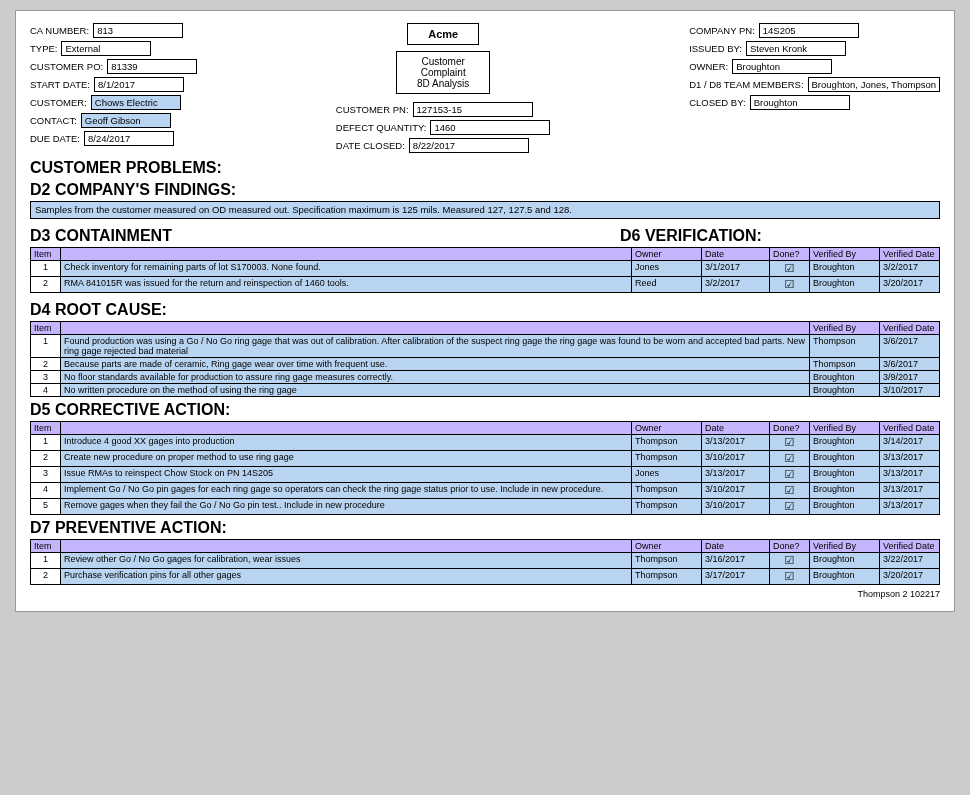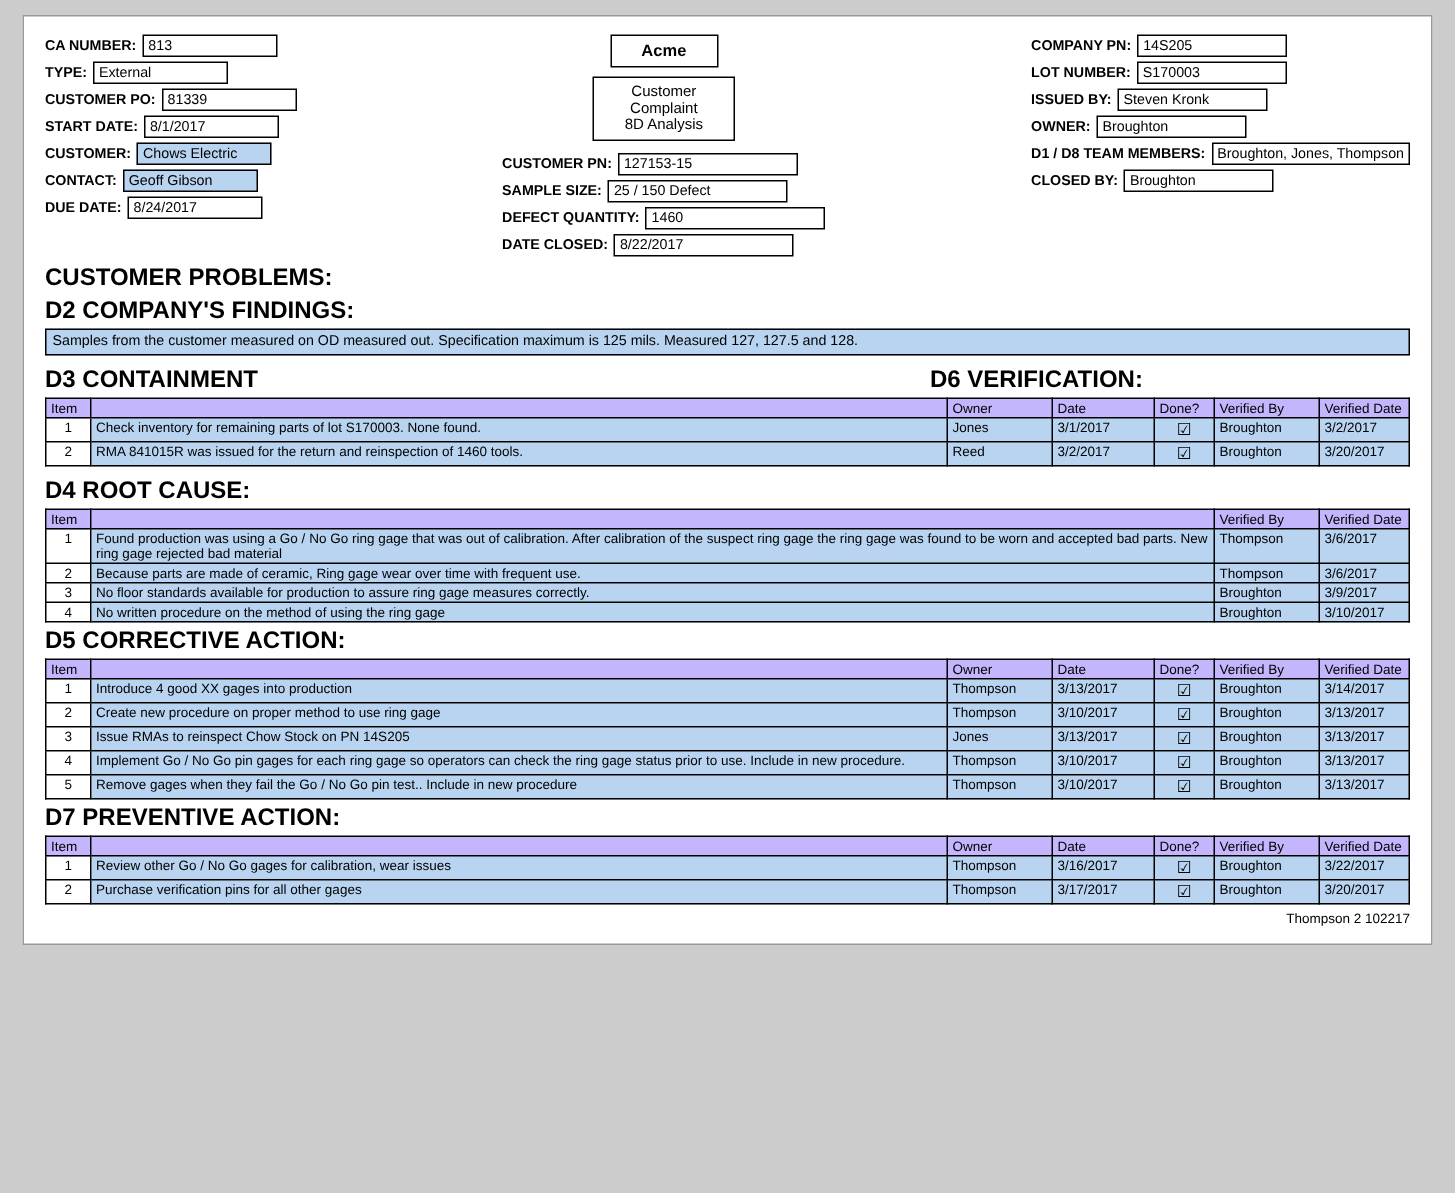--- a/index.html
+++ b/index.html
@@ -43,21 +43,21 @@
       display: flex;
       flex-direction: column;
       gap: 3px;
     }
     .field-row {
       display: flex;
       align-items: center;
       gap: 4px;
     }
     .field-label {
-      font-weight: bold;
+      font-weight: normal;
       font-size: 9.5px;
       text-align: right;
       white-space: nowrap;
     }
     .field-value {
       border: 1px solid #000;
       padding: 1px 3px;
       font-size: 9.5px;
       min-width: 80px;
       background: #fff;
@@ -162,42 +162,34 @@
         <div>Complaint</div>
         <div>8D Analysis</div>
       </div>
 
       <div style="display:flex; flex-direction:column; gap:3px; margin-top:2px;">
         <div class="field-row">
           <span class="field-label">CUSTOMER PN:</span>
           <span class="field-value" style="min-width:120px">127153-15</span>
         </div>
         <div class="field-row">
-          <span class="field-label">SAMPLE SIZE:</span>
-          <span class="field-value" style="min-width:120px">25 / 150 Defect</span>
-        </div>
-        <div class="field-row">
           <span class="field-label">DEFECT QUANTITY:</span>
           <span class="field-value" style="min-width:120px">1460</span>
         </div>
         <div class="field-row">
           <span class="field-label">DATE CLOSED:</span>
           <span class="field-value" style="min-width:120px">8/22/2017</span>
         </div>
       </div>
     </div>
 
     <div class="right-fields">
       <div class="field-row">
         <span class="field-label">COMPANY PN:</span>
         <span class="field-value" style="min-width:100px">14S205</span>
-      </div>
-      <div class="field-row">
-        <span class="field-label">LOT NUMBER:</span>
-        <span class="field-value" style="min-width:100px">S170003</span>
       </div>
       <div class="field-row">
         <span class="field-label">ISSUED BY:</span>
         <span class="field-value" style="min-width:100px">Steven Kronk</span>
       </div>
       <div class="field-row">
         <span class="field-label">OWNER:</span>
         <span class="field-value" style="min-width:100px">Broughton</span>
       </div>
       <div class="field-row">

